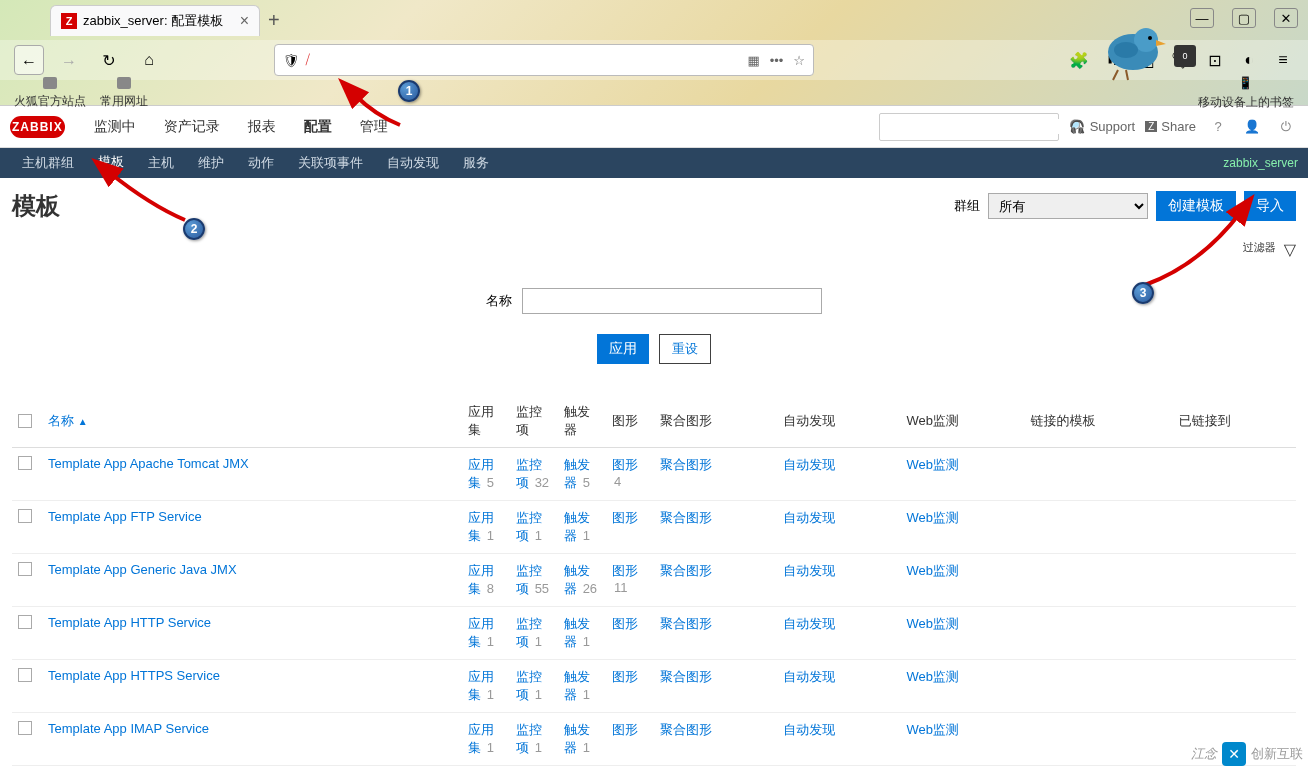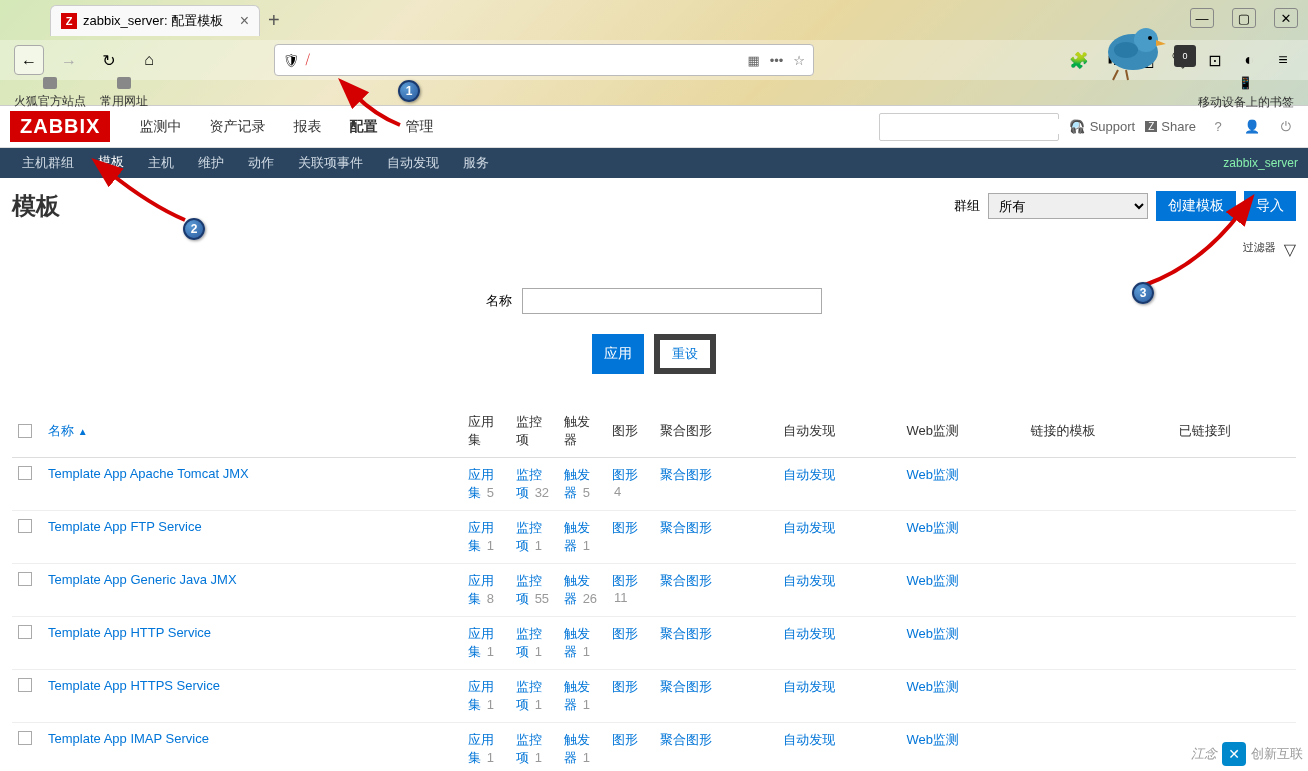--- a/index.html
+++ b/index.html
@@ -25,21 +25,21 @@
 .toolbar-icons { display: flex; gap: 12px; margin-left: auto; align-items: center; }
 .toolbar-icons span { width: 22px; height: 22px; display: flex; align-items: center; justify-content: center; font-size: 16px; cursor: pointer; }
 
 .bookmark-bar { display: flex; align-items: center; padding: 4px 14px; gap: 14px; height: 26px; font-size: 12px; }
 .bookmark-item { display: flex; align-items: center; gap: 4px; cursor: pointer; color: #333; flex-direction: column; }
 .folder-icon { width: 14px; height: 12px; background: #888; border-radius: 2px; display: inline-block; }
 .mobile-bookmarks { margin-left: auto; display: flex; align-items: center; gap: 4px; }
 
 
 .zabbix-header { background: #fff; height: 42px; display: flex; align-items: center; padding: 0 10px; border-bottom: 1px solid #ddd; }
-.zabbix-logo { background: #d40000; color: #fff; font-weight: bold; padding: 4px 10px; font-size: 20px; letter-spacing: 1px; }
+.zabbix-logo { background: #d40000; color: #fff; font-weight: bold; padding: 4px 2px; font-size: 12px; letter-spacing: 1px; border-radius: 11px; }
 .main-nav { display: flex; margin-left: 15px; gap: 0; }
 .main-nav a { padding: 12px 14px; color: #333; text-decoration: none; font-size: 14px; cursor: pointer; }
 .main-nav a.active { font-weight: bold; }
 .header-right { margin-left: auto; display: flex; align-items: center; gap: 10px; }
 .search-box { width: 180px; height: 28px; border: 1px solid #ccc; border-radius: 2px; display: flex; align-items: center; padding-right: 6px; }
 .search-box input { border: none; flex: 1; padding: 0 6px; outline: none; }
 .header-link { color: #666; font-size: 13px; display: flex; align-items: center; gap: 4px; cursor: pointer; }
 .header-icon { width: 24px; height: 24px; display: flex; align-items: center; justify-content: center; color: #888; cursor: pointer; }
 
 
@@ -48,21 +48,21 @@
 .sub-nav a.active { border-bottom: 3px solid #fff; color: #fff; }
 .sub-nav .server-name { margin-left: auto; color: #86efac; font-size: 12px; }
 
 
 .page-content { padding: 12px; background: #fff; }
 .page-header { display: flex; align-items: center; margin-bottom: 10px; }
 .page-title { font-size: 24px; color: #333; }
 .header-controls { margin-left: auto; display: flex; align-items: center; gap: 8px; font-size: 13px; }
 .group-select { width: 160px; height: 26px; border: 1px solid #aaa; padding: 0 6px; }
 .btn-primary { background: #0275d8; color: #fff; border: none; padding: 6px 12px; font-size: 14px; cursor: pointer; }
-.btn-default { background: #fff; border: 6px solid #404040; color: #0275d8; padding: 5px 12px; font-size: 13px; cursor: pointer; }
+.btn-default { background: #fff; border: 1px solid #404040; color: #0275d8; padding: 5px 12px; font-size: 13px; cursor: pointer; }
 
 .filter-toggle { display: flex; justify-content: flex-end; padding: 8px 0; gap: 8px; }
 .filter-icon { cursor: pointer; color: #333; font-size: 16px; }
 
 .filter-panel { border: 1px dashed transparent; padding: 20px; text-align: center; }
 .filter-row { display: flex; align-items: center; justify-content: center; gap: 10px; margin-bottom: 20px; }
 .filter-row label { font-size: 13px; }
 .filter-input { width: 300px; height: 26px; border: 1px solid #aaa; padding: 0 6px; }
 .filter-buttons { display: flex; justify-content: center; gap: 10px; }
 

